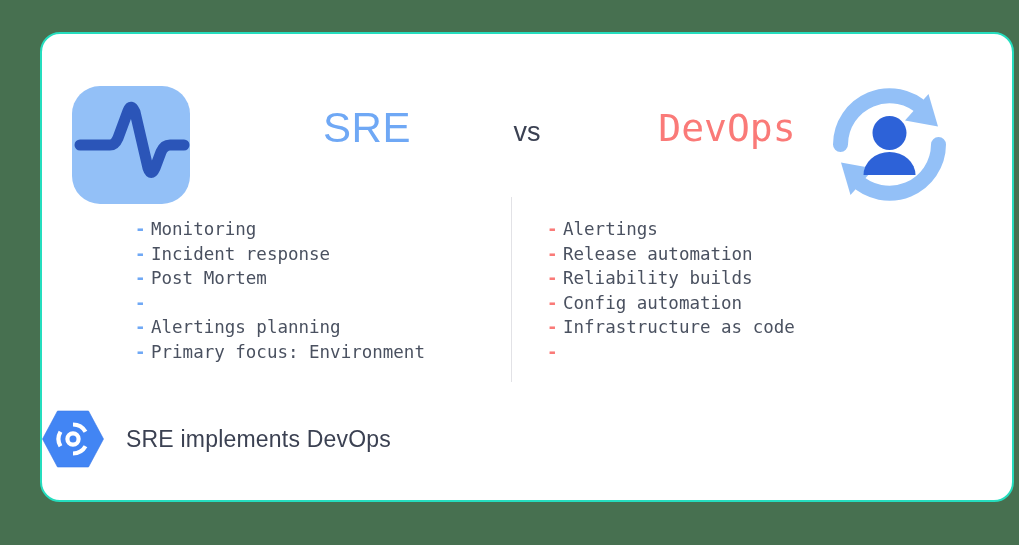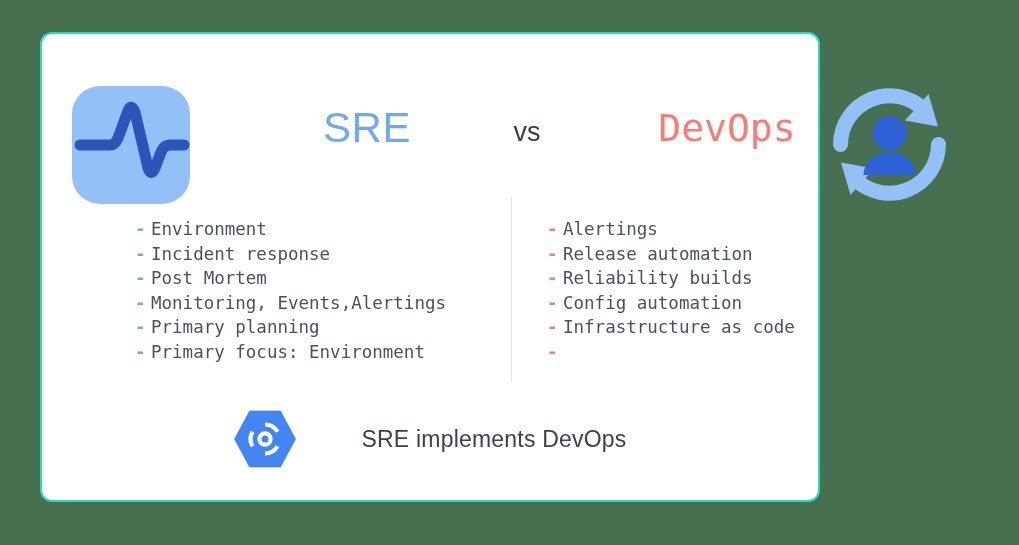--- a/index.html
+++ b/index.html
@@ -12,25 +12,25 @@
     background: #477050;
     font-family: "Liberation Sans", sans-serif;
     overflow: hidden;
   }
 
   
   #card {
     position: absolute;
     left: 40px;
     top: 32px;
-    width: 780px;
+    width: 974px;
     height: 470px;
     background: #ffffff;
     border: 2px solid #25ddbe;
-    border-radius: 12px;
+    border-radius: 20px;
     box-sizing: border-box;
   }
 
   
   #header-row {
     position: absolute;
     left: 0;
     top: 0;
     width: 100%;
     height: 170px;
@@ -148,22 +148,21 @@
 
   
   #footer {
     position: absolute;
     left: 0;
     top: 360px;
     width: 100%;
     height: 90px;
     display: flex;
     align-items: center;
-    justify-content: center;
-    gap: 44px;
+    justify-content: flex-start;
   }
   #gcp-logo {
     width: 62px;
     height: 58px;
     margin-right: 22px;
     flex: 0 0 auto;
   }
   #gcp-logo svg { display: block; }
   #footer-text {
     font-family: "Liberation Sans", sans-serif;
@@ -208,37 +207,36 @@
 
   </div>
 
   <div id="columns">
 
     <div id="divider"></div>
 
     <ul id="sre-list" class="bullet-list">
       <li>
         <span class="dash">-</span>
-        <span>Environment</span>
+        <span>Monitoring</span>
       </li>
       <li>
         <span class="dash">-</span>
         <span>Incident response</span>
       </li>
       <li>
         <span class="dash">-</span>
         <span>Post Mortem</span>
       </li>
       <li>
         <span class="dash">-</span>
-        <span>Monitoring, Events,Alertings</span>
-      </li>
-      <li>
-        <span class="dash">-</span>
-        <span>Primary planning</span>
+      </li>
+      <li>
+        <span class="dash">-</span>
+        <span>Alertings planning</span>
       </li>
       <li>
         <span class="dash">-</span>
         <span>Primary focus: Environment</span>
       </li>
     </ul>
 
     <ul id="devops-list" class="bullet-list">
       <li>
         <span class="dash">-</span>

